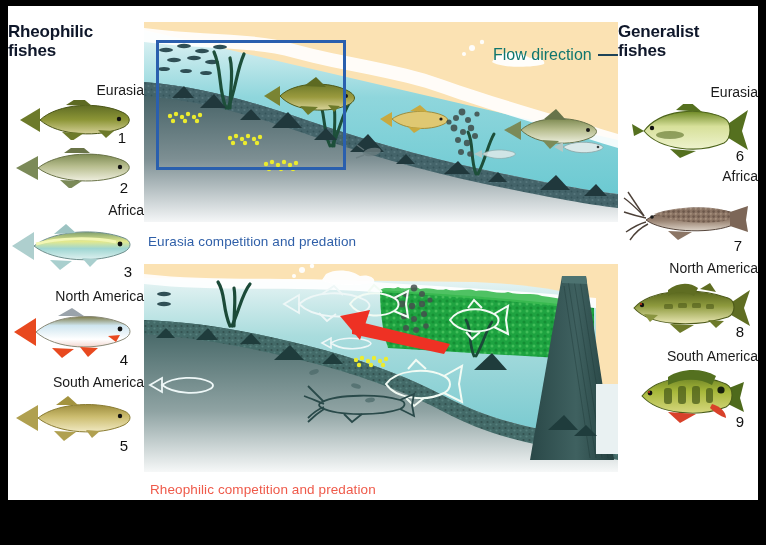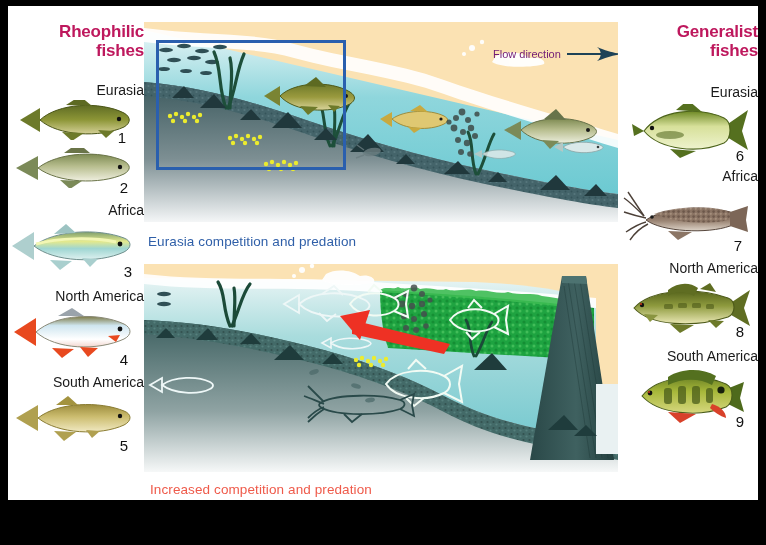--- a/index.html
+++ b/index.html
@@ -8,21 +8,21 @@
   #root{position:relative;width:766px;height:545px;background:#000;}
 
   
   #card{position:absolute;left:8px;top:6px;width:750px;height:494px;background:#fff;overflow:hidden;}
 
   
   .side-col{position:absolute;top:0;width:136px;height:494px;background:#fff;z-index:6;}
   #col-left{left:0;}
   #col-right{right:0;width:140px;}
 
-  .col-head{font-size:17px;font-weight:bold;color:#be185d;text-align:right;line-height:19px;letter-spacing:-.2px;}
+  .col-head{font-size:17px;font-weight:bold;color:#0f172a;text-align:left;line-height:19px;letter-spacing:-.2px;}
   .region{font-size:14px;color:#1a1a1a;text-align:right;}
 
   .fish-slot{position:relative;}
   .fish-num{position:absolute;font-size:15px;color:#111;}
 
   
   #stage{position:absolute;left:136px;top:0;width:474px;height:494px;background:#fff;z-index:1;}
 
   .panel{position:absolute;left:0;width:474px;overflow:hidden;}
   #panel-top{top:16px;height:200px;}
@@ -31,21 +31,21 @@
   .caption{position:absolute;font-size:13.5px;letter-spacing:.1px;}
   #cap-top{left:4px;top:228px;color:#2f5fa8;}
   #cap-bot{left:6px;top:476px;color:#ef5a4a;}
 
   
   .hl{position:absolute;box-sizing:border-box;z-index:5;pointer-events:none;}
   #hl-blue{left:12px;top:18px;width:190px;height:130px;border:3px solid #2a5fae;}
 
   
   #flow{position:absolute;left:349px;top:24px;display:flex;align-items:center;gap:6px;z-index:5;}
-  #flow .lbl{font-size:11px;color:#701a75;white-space:nowrap;}
+  #flow .lbl{font-size:16px;color:#0f766e;white-space:nowrap;}
 
   
   .nosel{user-select:none;}
 </style>
 </head>
 <body>
 
 <div id="root">
   <div id="card">
 
@@ -436,21 +436,21 @@
           <g>
             <path d="M208,56 L306,80 L300,90 L208,70 Z" fill="#ee3124"></path>
             <path d="M196,52 L226,46 L216,76 Z" fill="#ee3124"></path>
           </g>
         </svg>
 
         
         
       </div>
 
-      <div class="caption nosel" id="cap-bot">Increased competition and predation</div>
+      <div class="caption nosel" id="cap-bot">Rheophilic competition and predation</div>
     </div>
 
     <div class="side-col" id="col-left">
       <div class="col-head nosel" style="margin-top:16px;">
         <span>Rheophilic</span><br>
         <span>fishes</span>
       </div>
 
       <div class="region nosel" style="margin-top:22px;">Eurasia</div>
 
@@ -553,21 +553,21 @@
           <path d="M42,9 L54,0 L64,9 Z" fill="#a3933f"></path>
           <path d="M40,35 L50,45 L62,36 Z" fill="#b0a050"></path>
           <path d="M72,34 L78,42 L86,35 Z" fill="#b0a050"></path>
           <circle cx="106" cy="20" r="2.2" fill="#111"></circle>
         </svg>
         <span class="fish-num nosel" style="right:16px;bottom:-6px;">5</span>
       </div>
     </div>
 
     <div class="side-col" id="col-right">
-      <div class="col-head nosel" style="margin-top:16px;margin-left:12px;">
+      <div class="col-head nosel" style="margin-top:16px;">
         <span>Generalist</span><br>
         <span>fishes</span>
       </div>
 
       <div class="region nosel" style="margin-top:24px;">Eurasia</div>
 
       <div class="fish-slot" style="height:56px;margin-top:4px;">
         <svg width="124" height="54" viewBox="0 0 124 54" style="position:absolute;left:8px;top:0;">
           <defs>
               <linearGradient id="f6" x1="0" y1="0" x2="0" y2="1">

